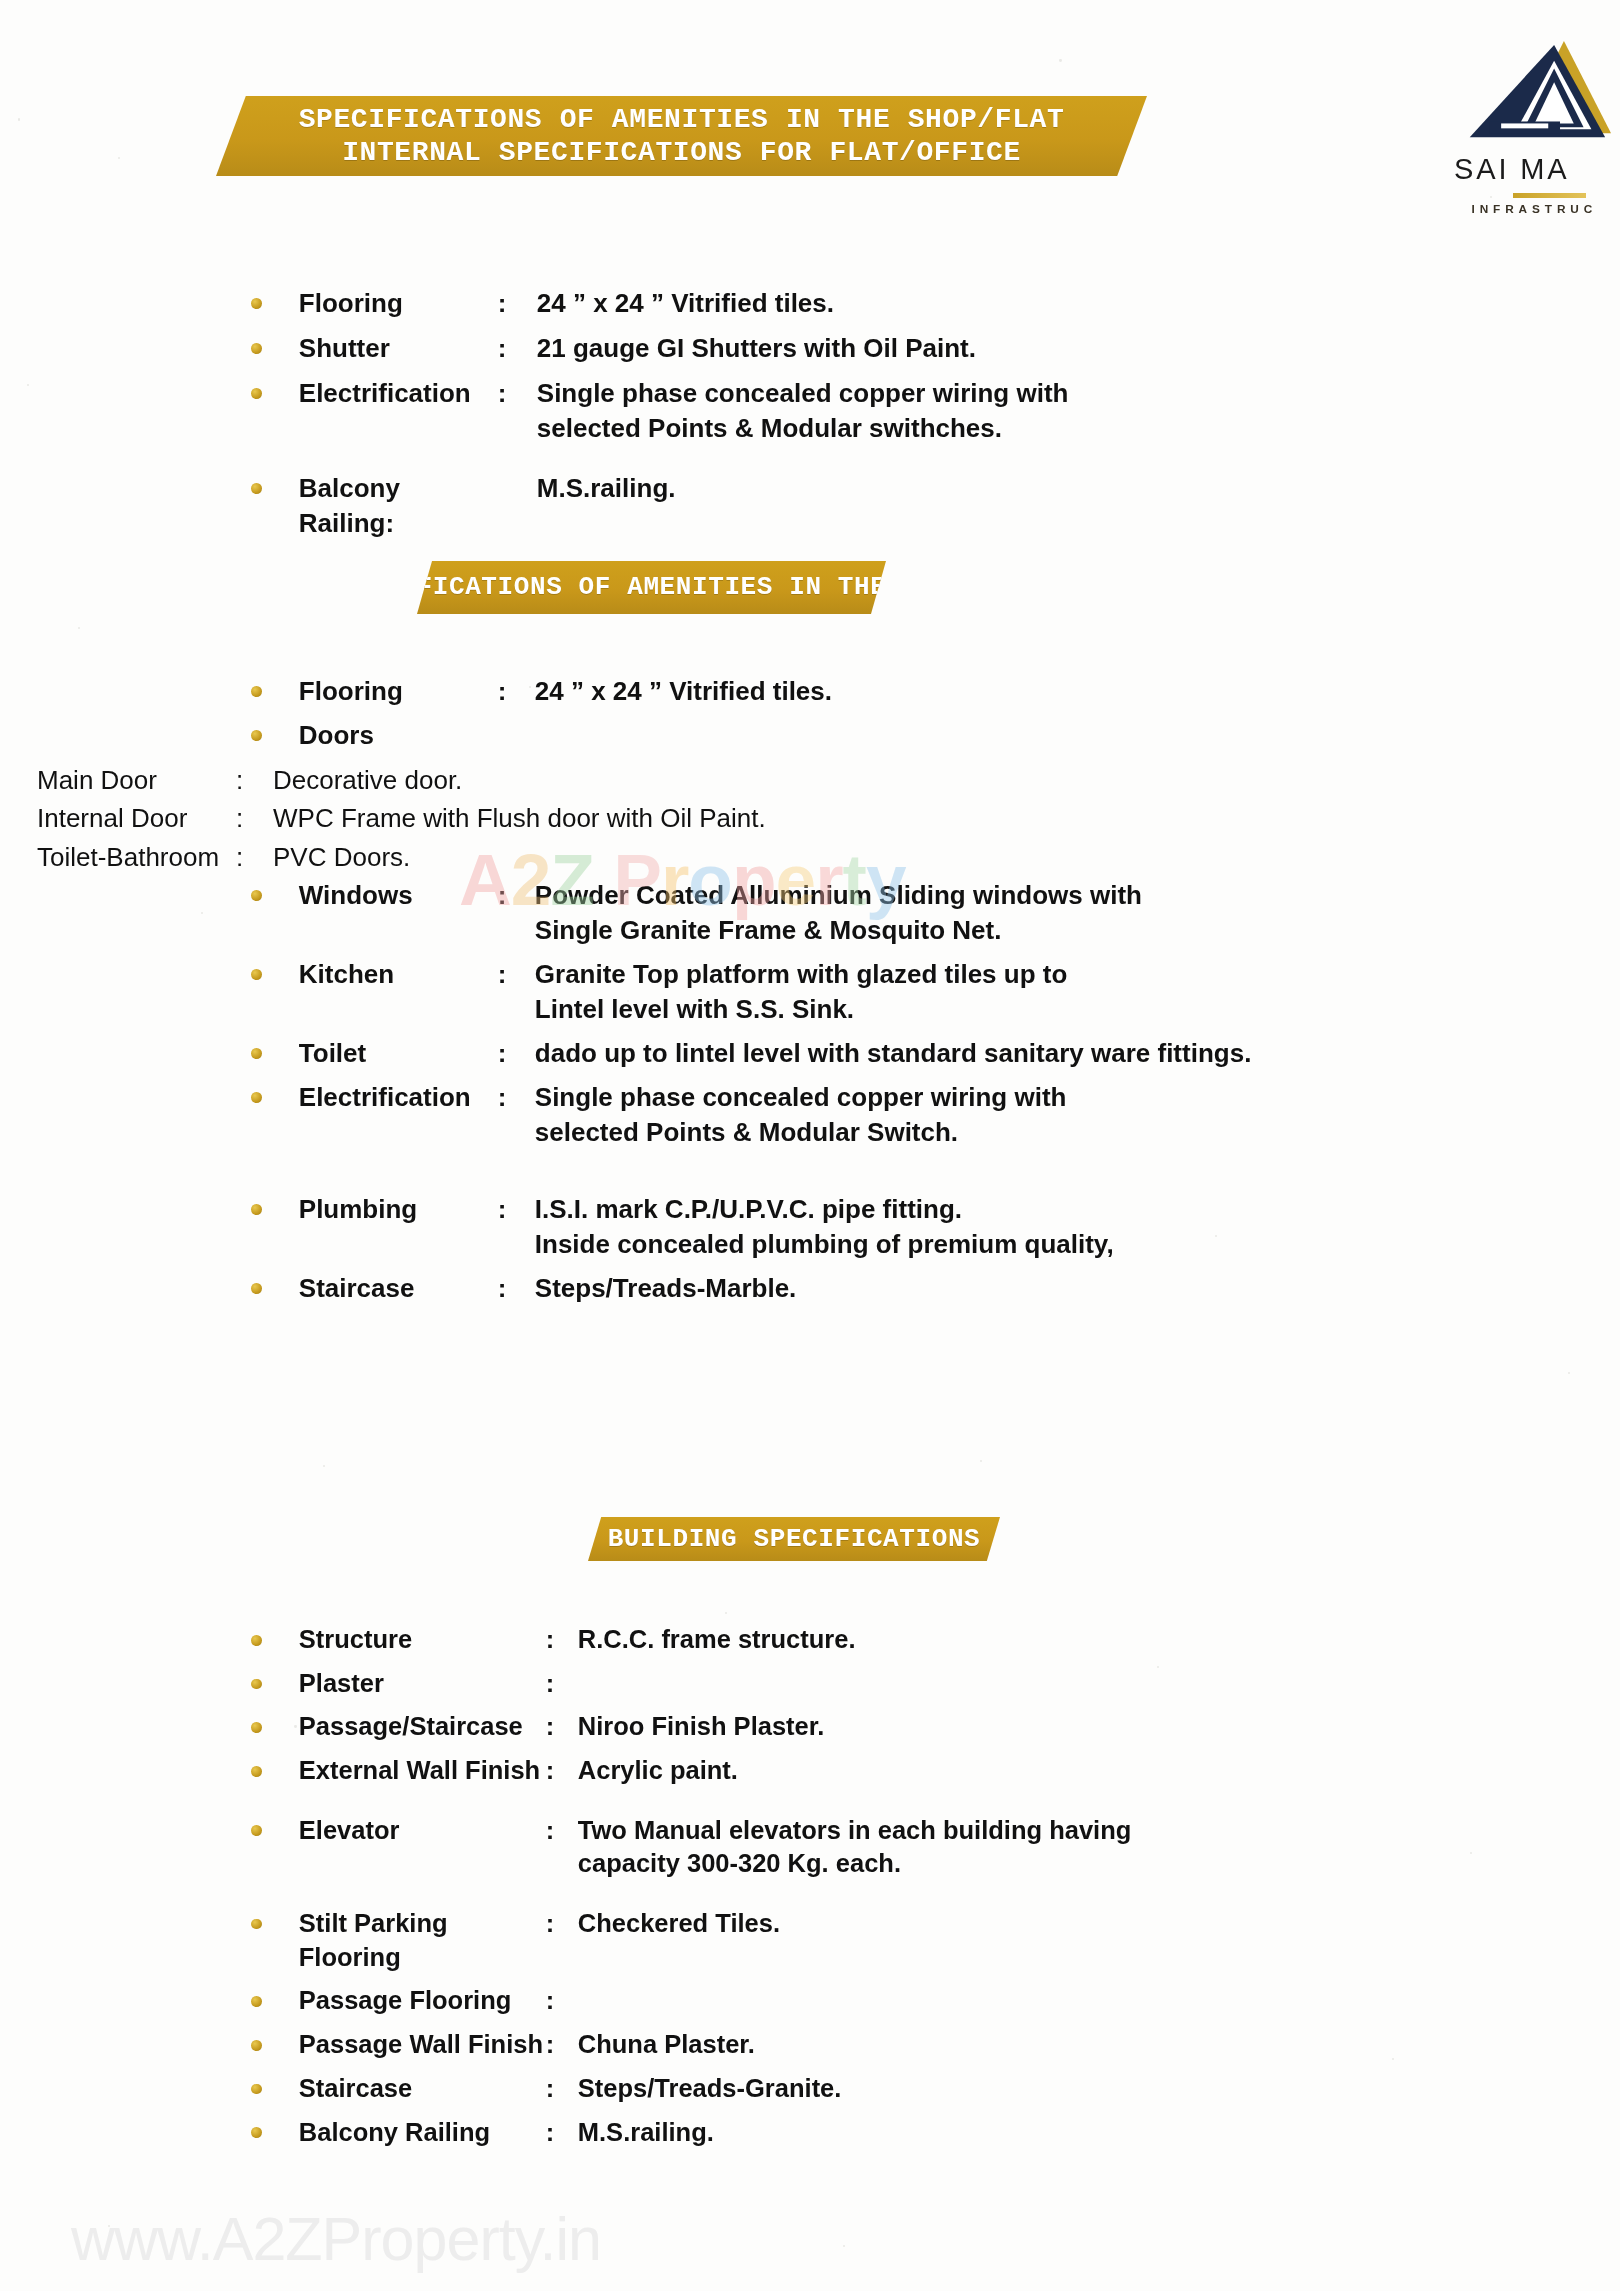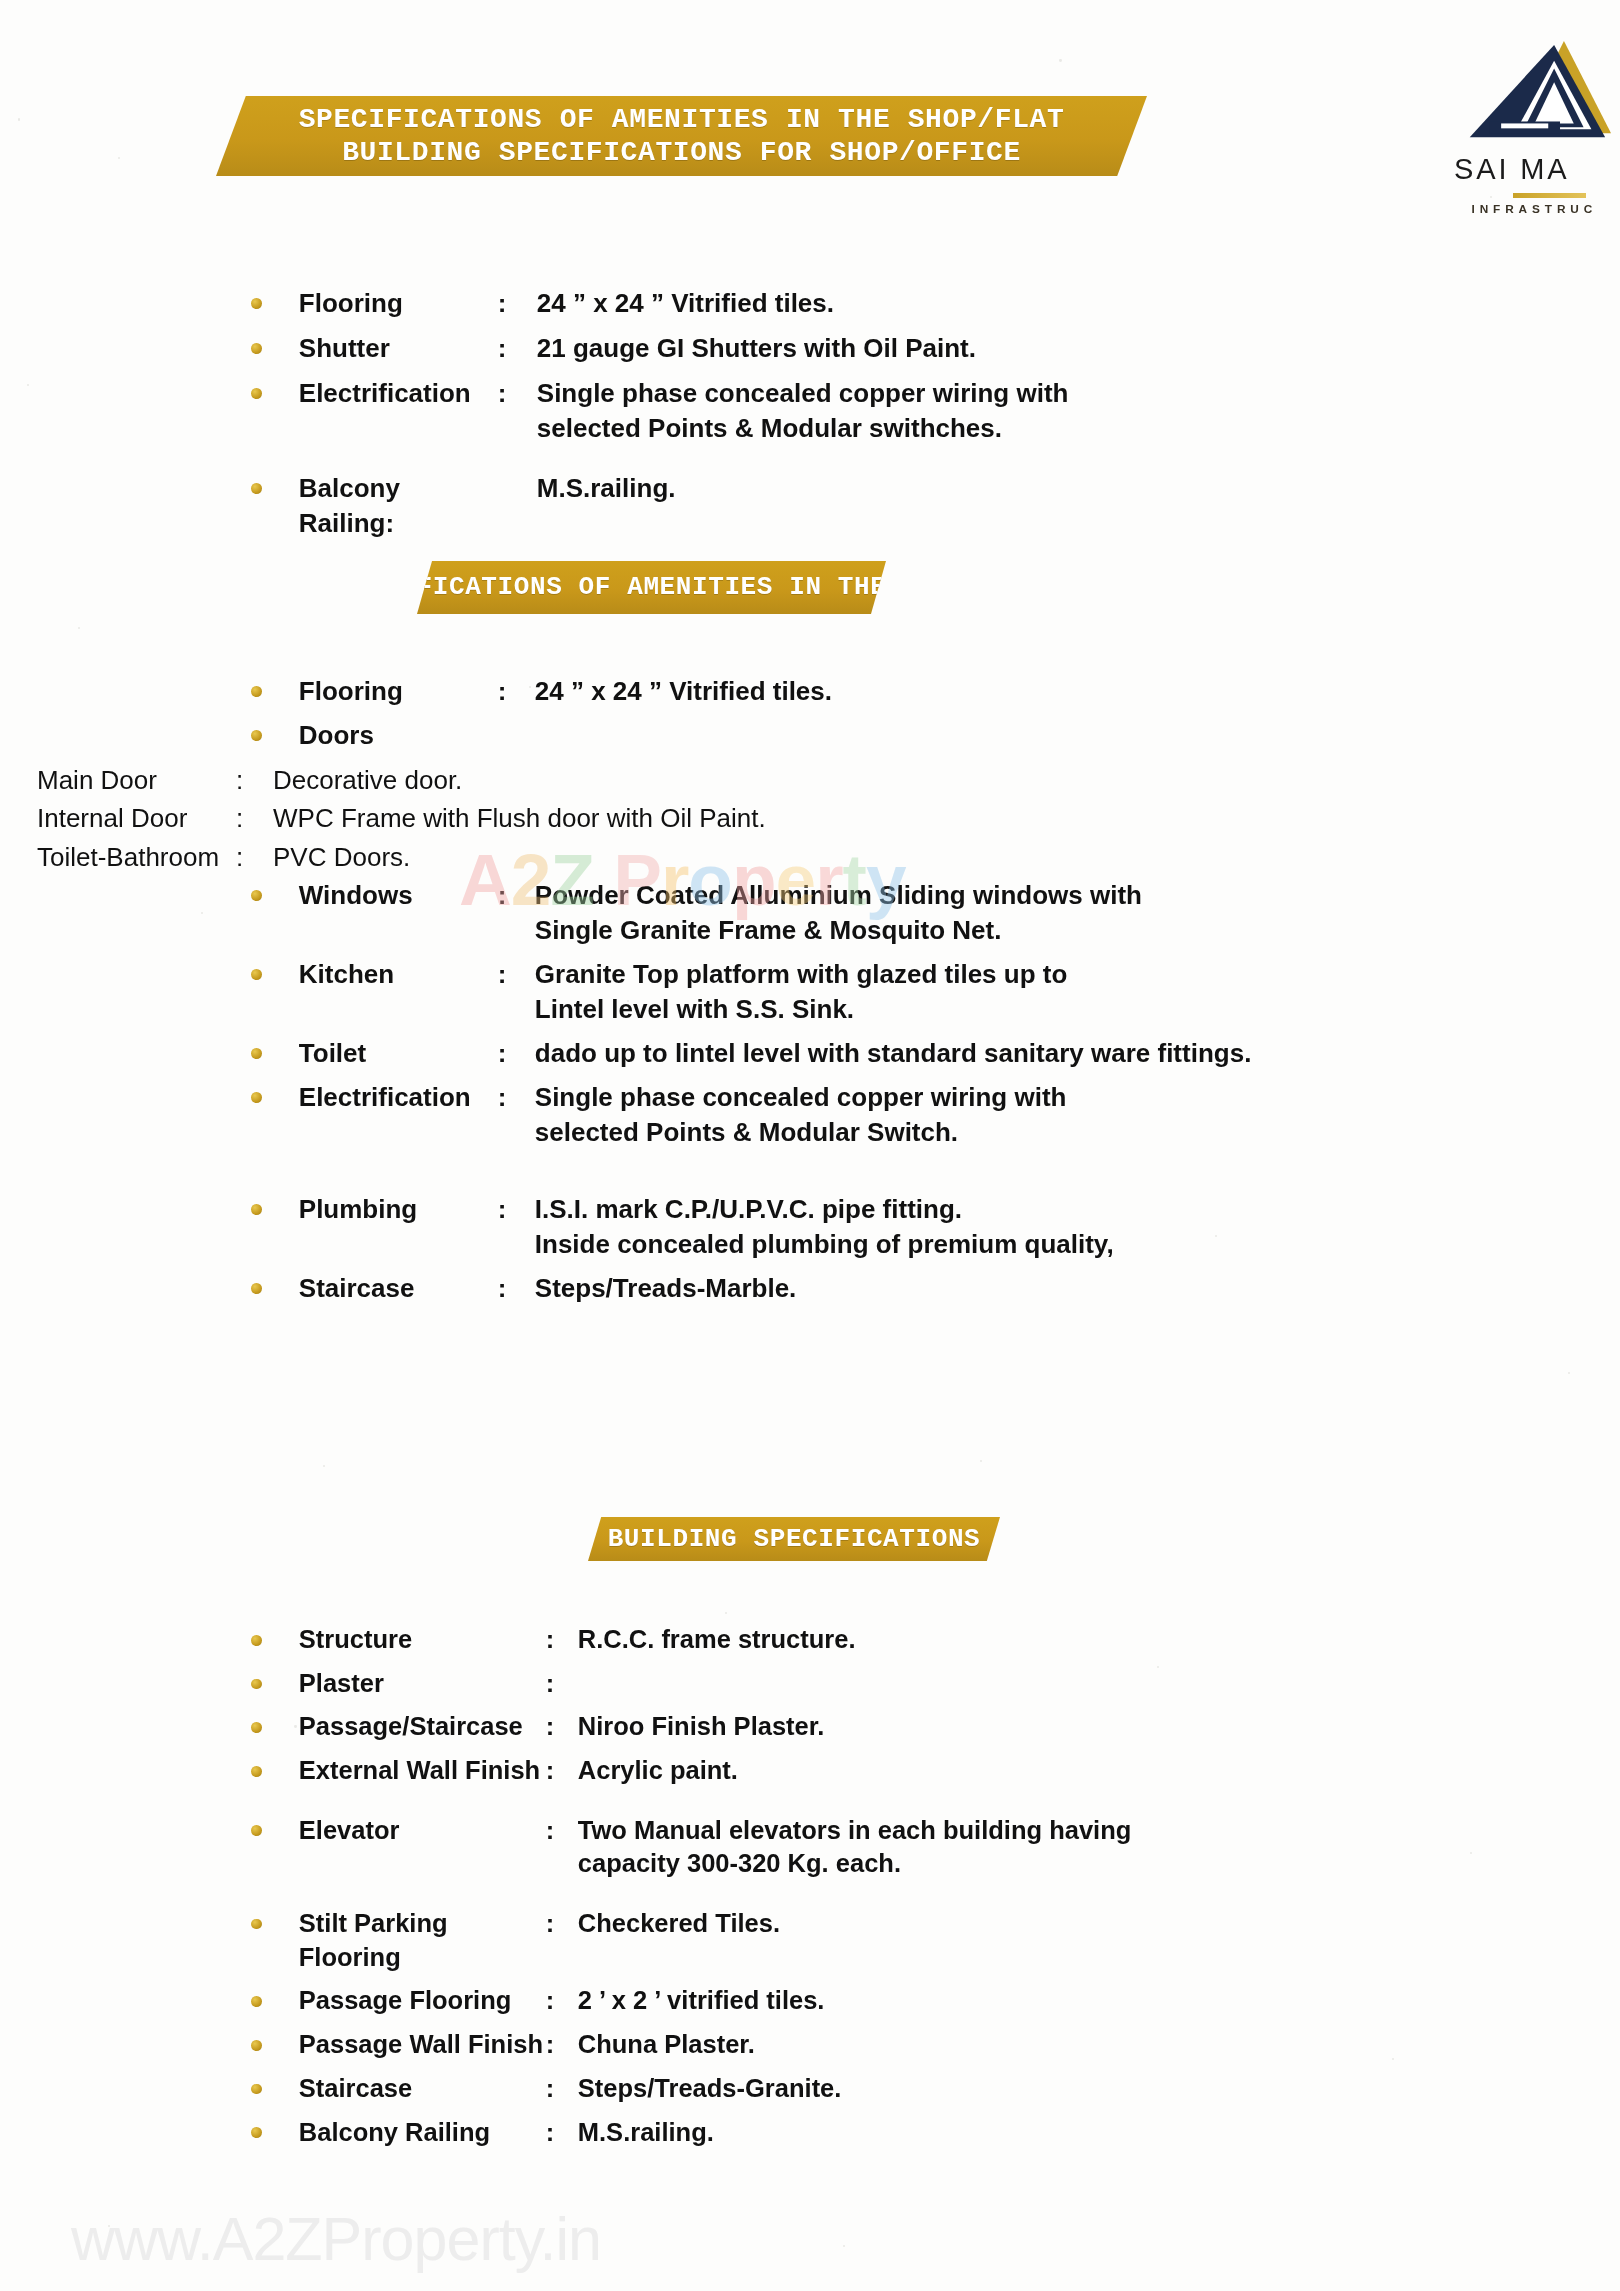--- a/index.html
+++ b/index.html
@@ -214,21 +214,21 @@
         <rect x="46" y="86" width="48" height="5" fill="#ffffff"></rect>
       </svg>
     </div>
     <div class="logo-word">SAI MA</div>
     <div class="logo-rule"></div>
     <div class="logo-sub">INFRASTRUC</div>
   </div>
 
   <div class="banner skew-both" id="banner-shop">
     <span class="banner-line">SPECIFICATIONS OF  AMENITIES IN THE SHOP/FLAT</span>
-    <span class="banner-line">BUILDING SPECIFICATIONS FOR SHOP/OFFICE</span>
+    <span class="banner-line">INTERNAL SPECIFICATIONS FOR FLAT/OFFICE</span>
   </div>
 
   <div class="spec-list" id="list-shop">
       <div class="row">
         <span class="bullet"></span>
         <span class="label">Flooring</span>
         <span class="colon">:</span>
         <span class="value">
           <span class="ln">24 ” x 24 ” Vitrified tiles.</span>
         </span>
@@ -402,23 +402,20 @@
         <span class="label">Stilt Parking Flooring</span>
         <span class="colon">:</span>
         <span class="value">
           <span class="ln">Checkered Tiles.</span>
         </span>
       </div>
       <div class="row">
         <span class="bullet"></span>
         <span class="label">Passage Flooring</span>
         <span class="colon">:</span>
-        <span class="value">
-          <span class="ln">2 ’ x 2 ’ vitrified tiles.</span>
-        </span>
       </div>
       <div class="row">
         <span class="bullet"></span>
         <span class="label">Passage Wall Finish</span>
         <span class="colon">:</span>
         <span class="value">
           <span class="ln">Chuna Plaster.</span>
         </span>
       </div>
       <div class="row">

